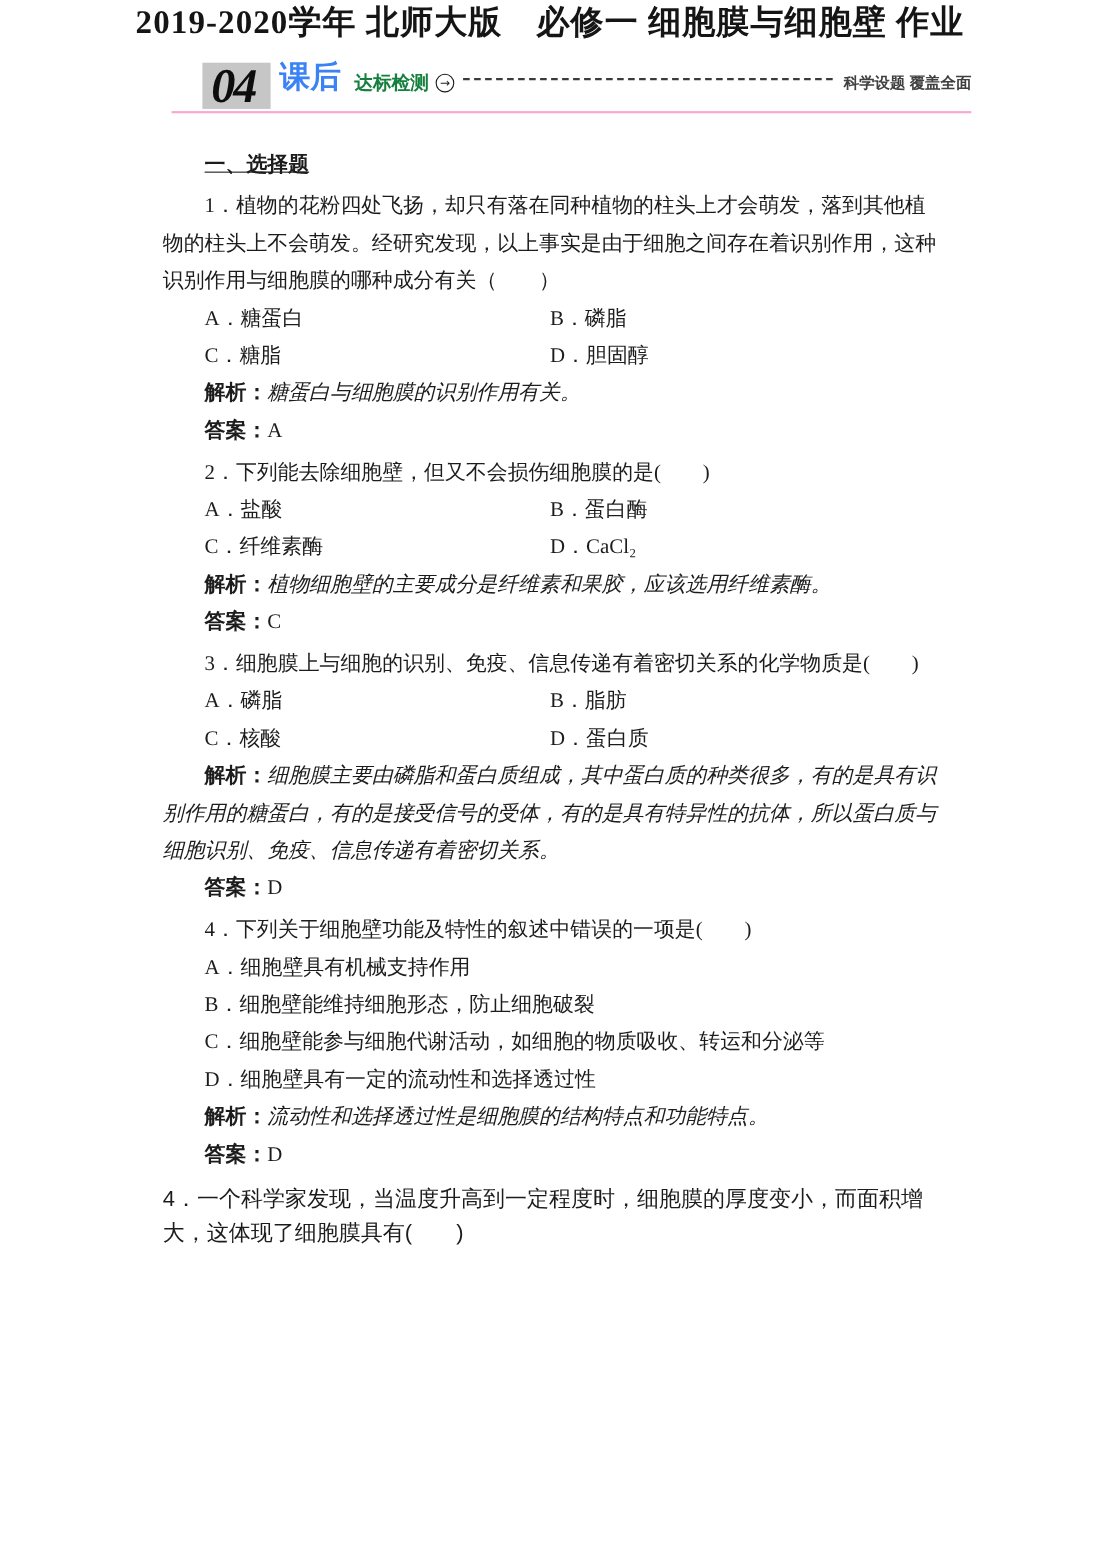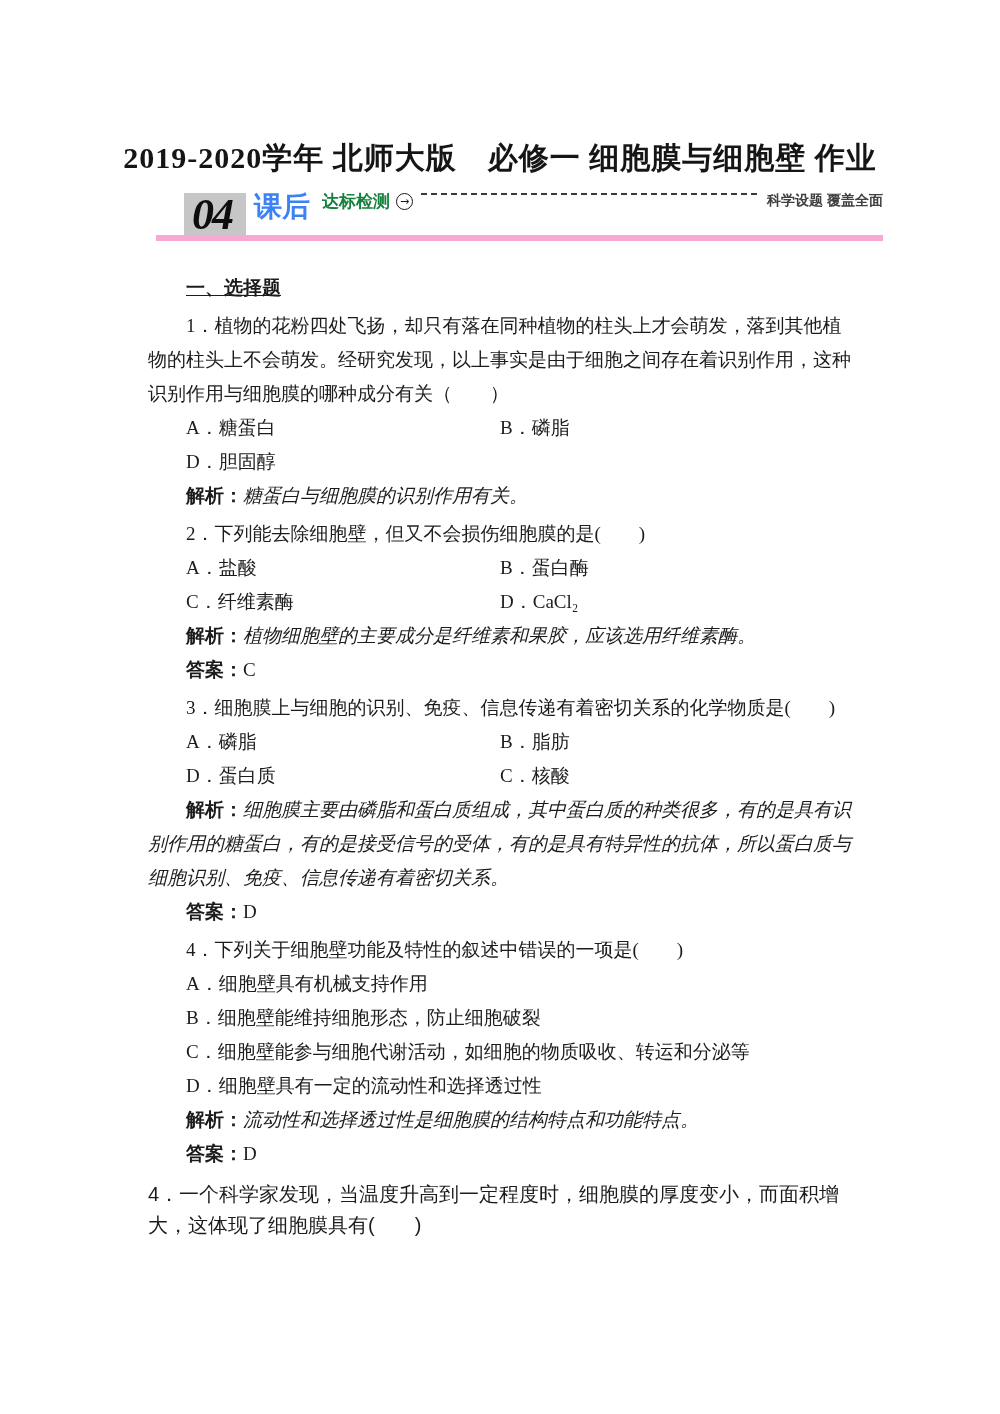--- a/index.html
+++ b/index.html
@@ -5,40 +5,40 @@
   * { margin: 0; padding: 0; box-sizing: border-box; }
   html, body { background: #ffffff; }
   body {
     width: 1000px;
     height: 1414px;
     position: relative;
     color: #1c1c1c;
     font-family: "Liberation Serif", serif;
     overflow: hidden;
   }
-  .page { padding-top: 138px; }
+  .page { }
 
   
   .doc-title {
     text-align: center;
     font-size: 30px;
     font-weight: 700;
     letter-spacing: 1px;
     font-family: "Liberation Serif", serif;
     color: #151515;
     margin-bottom: 14px;
     white-space: nowrap;
   }
 
   
   .banner {
     margin: 6px 117px 0 156px;
-    border-bottom: 6px solid #f9a8d4;
+    border-bottom: 2px solid #f9a8d4;
     display: flex;
-    align-items: flex-start;
+    align-items: center;
     height: 48px;
   }
   .banner-num {
     display: inline-block;
     background: #c6c6c6;
     font-family: "Liberation Serif", serif;
     font-style: italic;
     font-weight: 700;
     font-size: 44px;
     line-height: 40px;
@@ -143,40 +143,42 @@
   </div>
 
   <div class="content">
 
     <p class="section-heading">一、选择题</p>
 
     <p class="stem qgap">1．植物的花粉四处飞扬，却只有落在同种植物的柱头上才会萌发，落到其他植物的柱头上不会萌发。经研究发现，以上事实是由于细胞之间存在着识别作用，这种识别作用与细胞膜的哪种成分有关（　　）</p>
     <div class="options-grid">
       <div>A．糖蛋白</div>
       <div>B．磷脂</div>
+      <div>C．糖脂</div>
       <div>D．胆固醇</div>
     </div>
     <p class="exp"><span class="lbl">解析：</span><span class="txt">糖蛋白与细胞膜的识别作用有关。</span></p>
+    <p class="ans"><span class="lbl">答案：</span><span>A</span></p>
 
     <p class="stem qgap">2．下列能去除细胞壁，但又不会损伤细胞膜的是(　　)</p>
     <div class="options-grid">
       <div>A．盐酸</div>
       <div>B．蛋白酶</div>
       <div>C．纤维素酶</div>
       <div>D．CaCl₂</div>
     </div>
     <p class="exp"><span class="lbl">解析：</span><span class="txt">植物细胞壁的主要成分是纤维素和果胶，应该选用纤维素酶。</span></p>
     <p class="ans"><span class="lbl">答案：</span><span>C</span></p>
 
     <p class="stem qgap">3．细胞膜上与细胞的识别、免疫、信息传递有着密切关系的化学物质是(　　)</p>
     <div class="options-grid">
       <div>A．磷脂</div>
       <div>B．脂肪</div>
+      <div>C．核酸</div>
       <div>D．蛋白质</div>
-      <div>C．核酸</div>
     </div>
     <p class="exp"><span class="lbl">解析：</span><span class="txt">细胞膜主要由磷脂和蛋白质组成，其中蛋白质的种类很多，有的是具有识别作用的糖蛋白，有的是接受信号的受体，有的是具有特异性的抗体，所以蛋白质与细胞识别、免疫、信息传递有着密切关系。</span></p>
     <p class="ans"><span class="lbl">答案：</span><span>D</span></p>
 
     <p class="stem qgap">4．下列关于细胞壁功能及特性的叙述中错误的一项是(　　)</p>
     <div class="options-list">
       <div>A．细胞壁具有机械支持作用</div>
       <div>B．细胞壁能维持细胞形态，防止细胞破裂</div>
       <div>C．细胞壁能参与细胞代谢活动，如细胞的物质吸收、转运和分泌等</div>
       <div>D．细胞壁具有一定的流动性和选择透过性</div>

